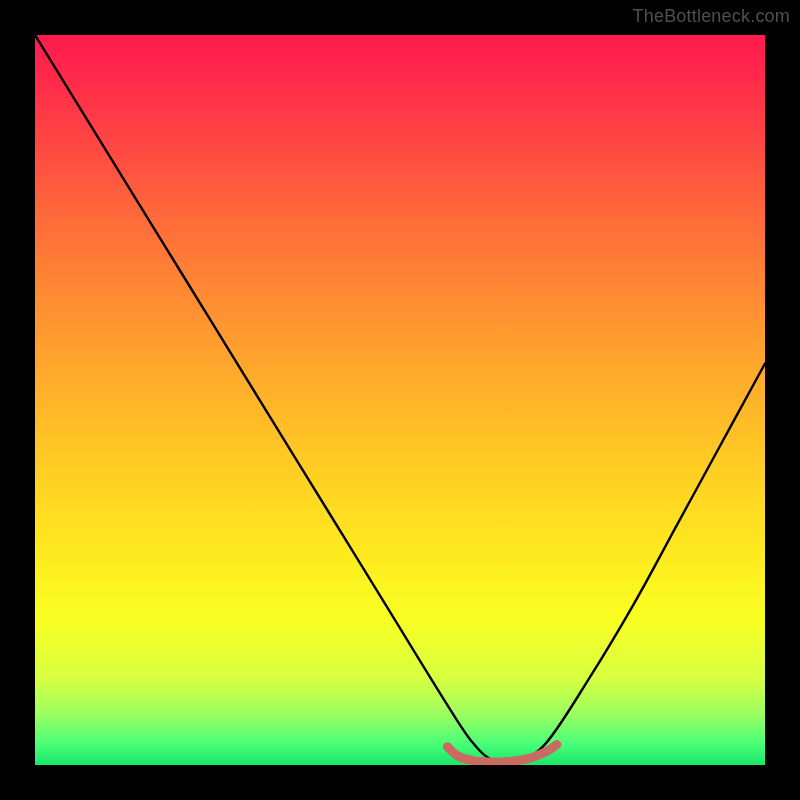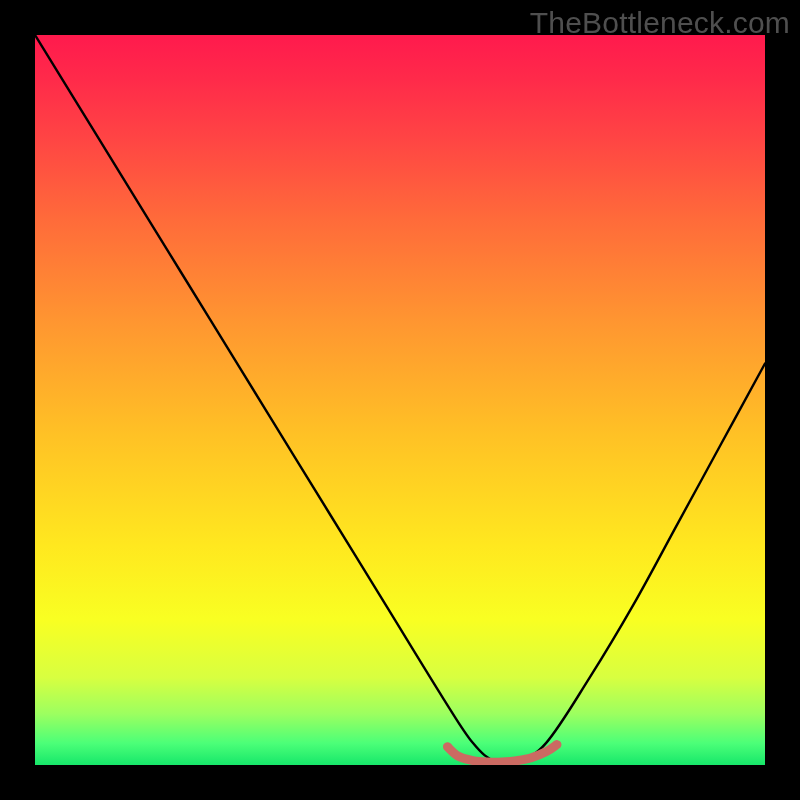--- a/index.html
+++ b/index.html
@@ -56,21 +56,21 @@
     left: 0; top: 0;
     width: 730px;
     height: 730px;
   }
   .watermark {
     position: absolute;
     top: 6px;
     right: 10px;
     color: #4f4f4f;
     font-family: Arial, Helvetica, sans-serif;
-    font-size: 30px;
+    font-size: 18px;
     letter-spacing: 0.2px;
     user-select: none;
   }
 </style>
 </head>
 <body>
 
 <div class="frame">
   <div class="plot">
     <div class="gradient"></div>

